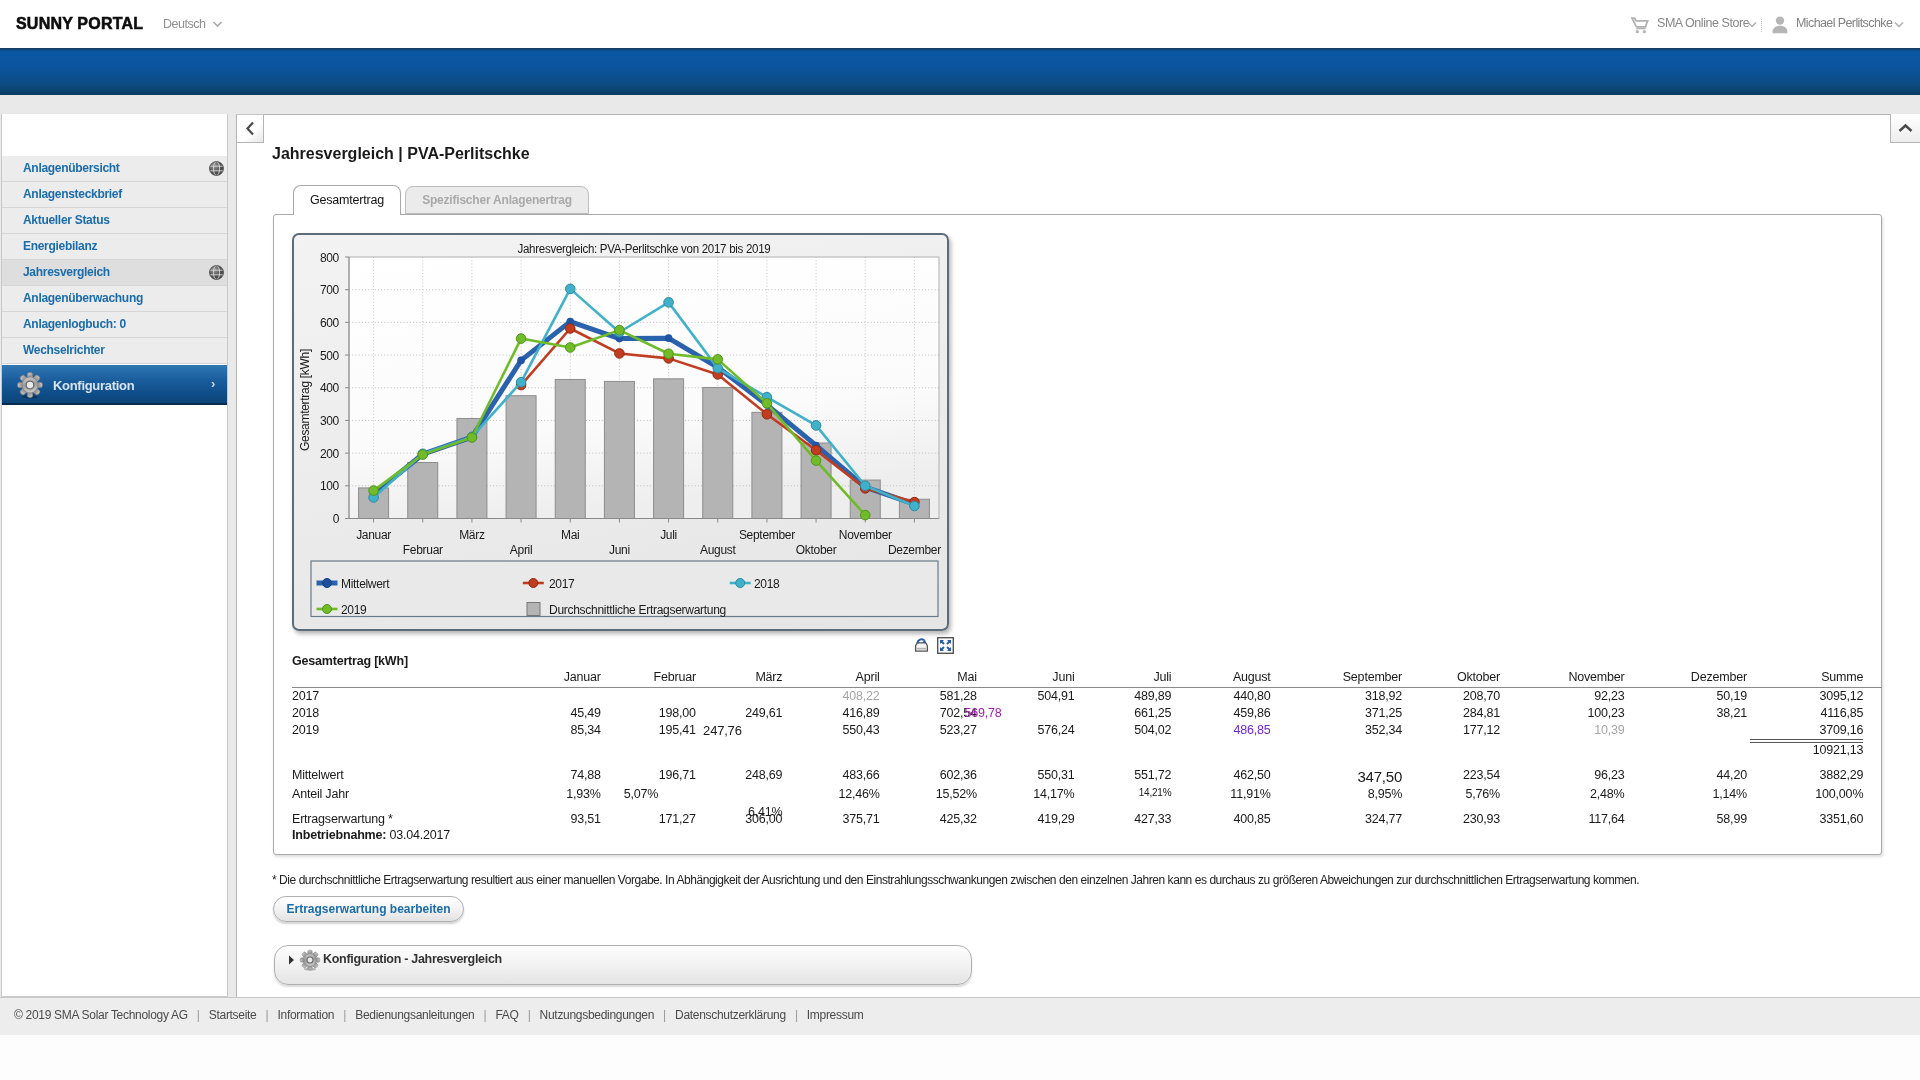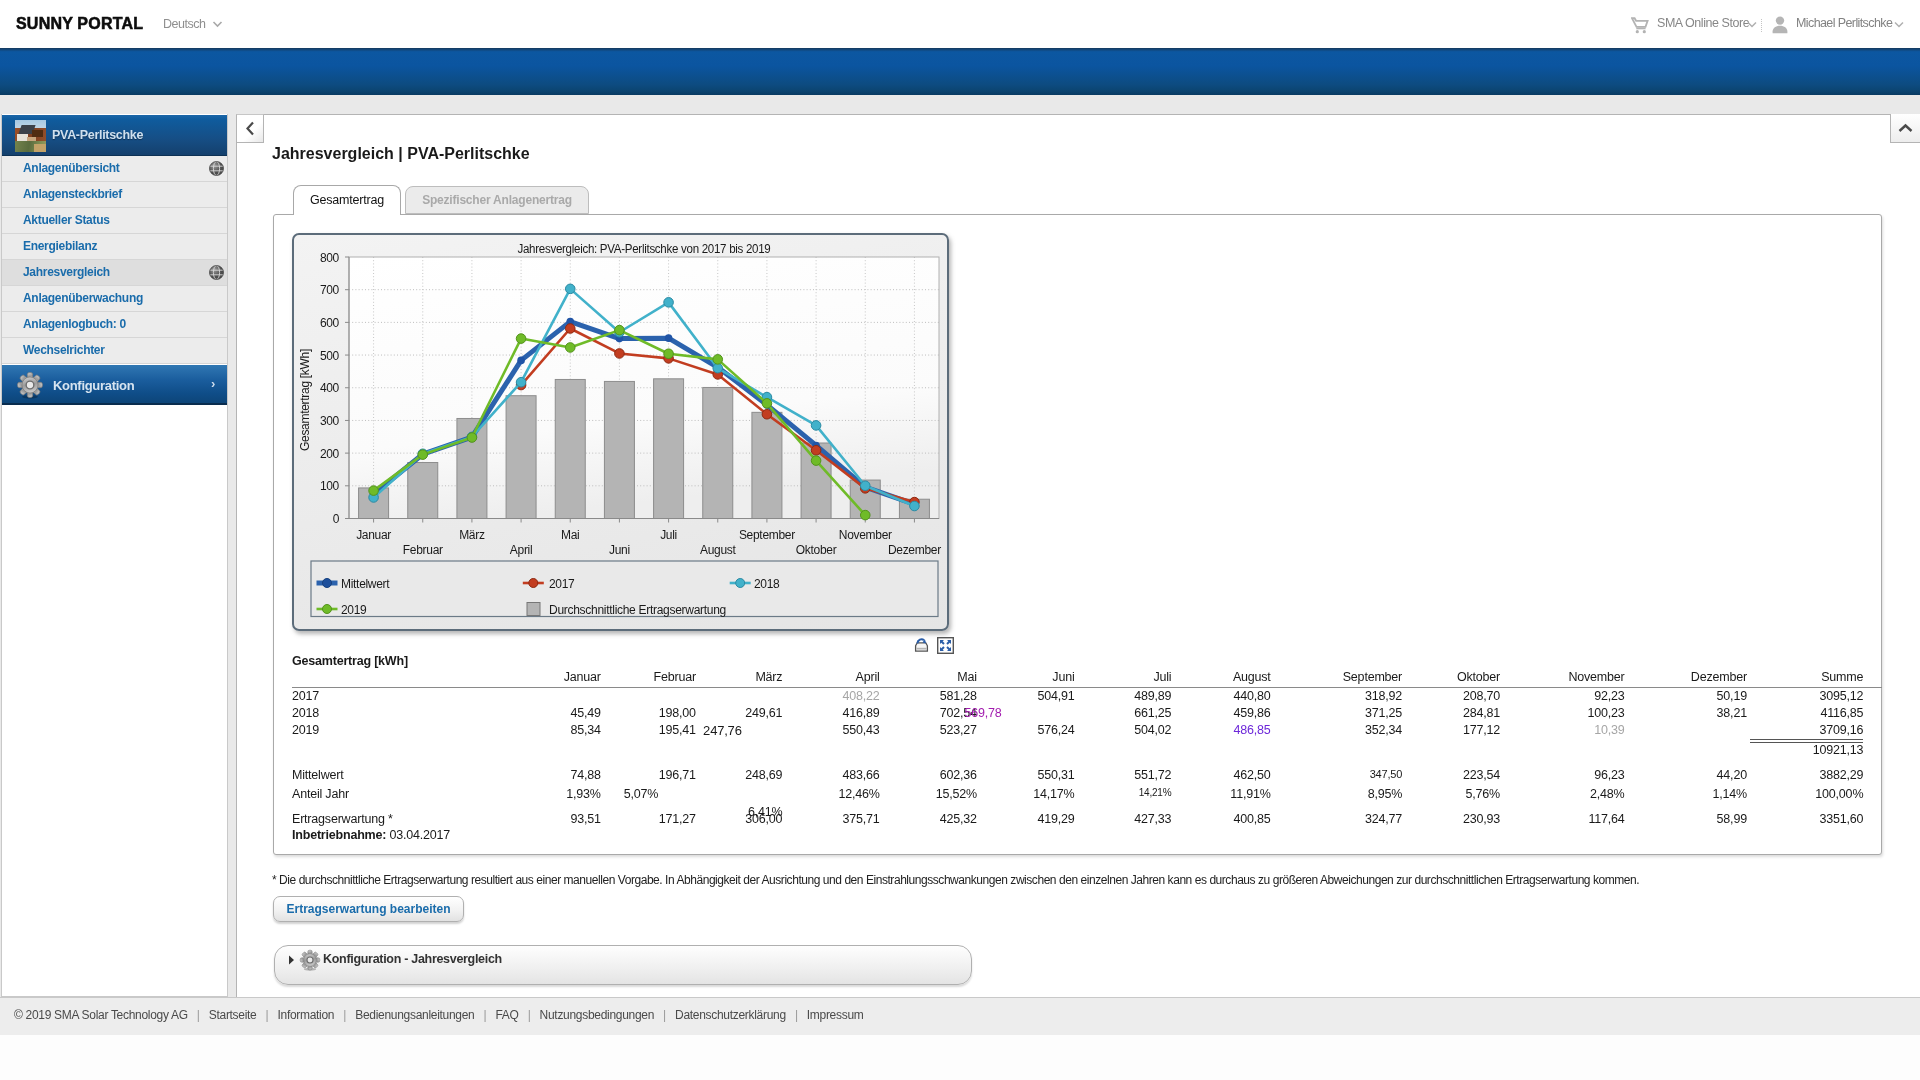--- a/index.html
+++ b/index.html
@@ -48,33 +48,20 @@
    <path d="M1.6 18.2 v-1.6 c0-3.6 3.2-5.8 7.4-5.8 c4.2 0 7.4 2.2 7.4 5.8 v1.6 z" fill="#b5b5b5"></path>
   </svg>
  <div class="abs" style="left:1796px;top:16px;font-size:12.5px;letter-spacing:-0.6px;color:#828282;white-space:nowrap">Michael Perlitschke</div>
  <svg class="abs" style="left:1894px;top:21px" width="10" height="7" viewBox="0 0 10 7">
       <path d="M1 1.5 L5 5.5 L9 1.5" stroke="#b0b0b0" stroke-width="1.5" fill="none"></path>
     </svg>
 </div>
 <div id="blueband"></div>
 
 <div id="side">
- <div id="sidehead">
-      <div id="sphoto">
- <div class="abs" style="left:0;top:0;width:31px;height:9px;background:linear-gradient(#a6c8e2,#c3d7e6)"></div>
- <div class="abs" style="left:0;top:8px;width:31px;height:13px;background:linear-gradient(100deg,#9b4f28,#7e3f20 55%,#93502c)"></div>
- <div class="abs" style="left:5px;top:5px;width:14px;height:9px;background:#3c4149;transform:skewX(-20deg)"></div>
- <div class="abs" style="left:17px;top:10px;width:11px;height:7px;background:#502c12"></div>
- <div class="abs" style="left:2px;top:14px;width:11px;height:8px;background:#e6e1d7"></div>
- <div class="abs" style="left:12px;top:17px;width:9px;height:5px;background:#c8a67f"></div>
- <div class="abs" style="left:0;top:21px;width:31px;height:11px;background:linear-gradient(100deg,#74834c,#5a6c3e 45%,#7e8d52 78%,#989a5e)"></div>
- <div class="abs" style="left:19px;top:24px;width:12px;height:8px;background:#c2a268"></div>
-</div>
-      <span style="position:absolute;left:50px;top:13px;color:#cfe0ef;font-weight:bold;font-size:12.5px;letter-spacing:-0.3px;text-shadow:0 1px 1px rgba(0,0,0,.4)">PVA-Perlitschke</span>
-    </div>
  <div class="mrow" style="top:42px">Anlagenübersicht<svg width="15" height="15" viewBox="0 0 15 15" style="position:absolute;left:207px;top:5px">
  <defs>
           <radialGradient id="gb0" cx="35%" cy="30%">
             <stop offset="0%" stop-color="#9a9a9a"></stop>
             <stop offset="100%" stop-color="#4e4e4e"></stop>
           </radialGradient>
         </defs>
  <circle cx="7.5" cy="7.5" r="7" fill="url(#gb0)"></circle>
  <ellipse cx="7.5" cy="7.5" rx="3.1" ry="6.9" fill="none" stroke="#d8d8d8" stroke-width="0.9"></ellipse>
  <path d="M0.8 5.2 h13.4 M0.8 9.8 h13.4" stroke="#d8d8d8" stroke-width="0.9" fill="none"></path>
@@ -369,21 +356,21 @@
 <div class="abs" style="left:1753.3px;top:743px;width:110px;text-align:right;font-size:12.5px;letter-spacing:-0.2px;color:#1a1a1a">10921,13</div>
 <div class="abs" style="left:292px;top:767.5px;font-size:12.5px;letter-spacing:-0.2px;color:#1a1a1a">Mittelwert</div>
 <div class="abs" style="left:490.7px;top:767.5px;width:110px;text-align:right;font-size:12.5px;letter-spacing:-0.2px;color:#1a1a1a">74,88</div>
 <div class="abs" style="left:585.9px;top:767.5px;width:110px;text-align:right;font-size:12.5px;letter-spacing:-0.2px;color:#1a1a1a">196,71</div>
 <div class="abs" style="left:672.4px;top:767.5px;width:110px;text-align:right;font-size:12.5px;letter-spacing:-0.2px;color:#1a1a1a">248,69</div>
 <div class="abs" style="left:769.6px;top:767.5px;width:110px;text-align:right;font-size:12.5px;letter-spacing:-0.2px;color:#1a1a1a">483,66</div>
 <div class="abs" style="left:866.9px;top:767.5px;width:110px;text-align:right;font-size:12.5px;letter-spacing:-0.2px;color:#1a1a1a">602,36</div>
 <div class="abs" style="left:964.5px;top:767.5px;width:110px;text-align:right;font-size:12.5px;letter-spacing:-0.2px;color:#1a1a1a">550,31</div>
 <div class="abs" style="left:1061.4px;top:767.5px;width:110px;text-align:right;font-size:12.5px;letter-spacing:-0.2px;color:#1a1a1a">551,72</div>
 <div class="abs" style="left:1160.6px;top:767.5px;width:110px;text-align:right;font-size:12.5px;letter-spacing:-0.2px;color:#1a1a1a">462,50</div>
-<div class="abs" style="left:1292.1px;top:767.5px;width:110px;text-align:right;font-size:11px;letter-spacing:-0.2px;color:#1a1a1a">347,50</div>
+<div class="abs" style="left:1292.1px;top:767.5px;width:110px;text-align:right;font-size:15px;letter-spacing:-0.2px;color:#1a1a1a">347,50</div>
 <div class="abs" style="left:1390.0px;top:767.5px;width:110px;text-align:right;font-size:12.5px;letter-spacing:-0.2px;color:#1a1a1a">223,54</div>
 <div class="abs" style="left:1514.5px;top:767.5px;width:110px;text-align:right;font-size:12.5px;letter-spacing:-0.2px;color:#1a1a1a">96,23</div>
 <div class="abs" style="left:1636.9px;top:767.5px;width:110px;text-align:right;font-size:12.5px;letter-spacing:-0.2px;color:#1a1a1a">44,20</div>
 <div class="abs" style="left:1753.3px;top:767.5px;width:110px;text-align:right;font-size:12.5px;letter-spacing:-0.2px;color:#1a1a1a">3882,29</div>
 <div class="abs" style="left:292px;top:787px;font-size:12.5px;letter-spacing:-0.2px;color:#1a1a1a">Anteil Jahr</div>
 <div class="abs" style="left:490.7px;top:787px;width:110px;text-align:right;font-size:12.5px;letter-spacing:-0.2px;color:#1a1a1a">1,93%</div>
 <div class="abs" style="left:585.9px;top:787px;width:110px;text-align:center;font-size:12.5px;letter-spacing:-0.2px;color:#1a1a1a">5,07%</div>
 <div class="abs" style="left:672.4px;top:805px;width:110px;text-align:right;font-size:12.5px;letter-spacing:-0.2px;color:#1a1a1a">6,41%</div>
 <div class="abs" style="left:769.6px;top:787px;width:110px;text-align:right;font-size:12.5px;letter-spacing:-0.2px;color:#1a1a1a">12,46%</div>
 <div class="abs" style="left:866.9px;top:787px;width:110px;text-align:right;font-size:12.5px;letter-spacing:-0.2px;color:#1a1a1a">15,52%</div>
@@ -408,21 +395,21 @@
 <div class="abs" style="left:1390.0px;top:811.5px;width:110px;text-align:right;font-size:12.5px;letter-spacing:-0.2px;color:#1a1a1a">230,93</div>
 <div class="abs" style="left:1514.5px;top:811.5px;width:110px;text-align:right;font-size:12.5px;letter-spacing:-0.2px;color:#1a1a1a">117,64</div>
 <div class="abs" style="left:1636.9px;top:811.5px;width:110px;text-align:right;font-size:12.5px;letter-spacing:-0.2px;color:#1a1a1a">58,99</div>
 <div class="abs" style="left:1753.3px;top:811.5px;width:110px;text-align:right;font-size:12.5px;letter-spacing:-0.2px;color:#1a1a1a">3351,60</div>
 <div class="abs" style="left:1750px;top:739px;width:113.3px;border-top:1px solid #555"></div>
 <div class="abs" style="left:1750px;top:742px;width:113.3px;border-top:1px solid #555"></div>
 <div class="abs" style="left:292px;top:828px;font-size:12.5px;letter-spacing:-0.2px;color:#1a1a1a"><b>Inbetriebnahme:</b> 03.04.2017</div>
 
 <div class="abs" style="left:272px;top:873px;font-size:12px;letter-spacing:-0.45px;color:#222">* Die durchschnittliche Ertragserwartung resultiert aus einer manuellen Vorgabe. In Abhängigkeit der Ausrichtung und den Einstrahlungsschwankungen zwischen den einzelnen Jahren kann es durchaus zu größeren Abweichungen zur durchschnittlichen Ertragserwartung kommen.</div>
 
-<div class="abs" style="left:273px;top:896px;width:191px;height:26px;background:linear-gradient(180deg,#ffffff,#f2f2f2 55%,#e2e2e2);border:1px solid #b0b0b0;border-radius:7px;box-shadow:0 2px 2px rgba(0,0,0,.18);text-align:center;line-height:24px;font-size:12px;font-weight:bold;color:#1a6cab">Ertragserwartung bearbeiten</div>
+<div class="abs" style="left:273px;top:896px;width:191px;height:26px;background:linear-gradient(180deg,#ffffff,#f2f2f2 55%,#e2e2e2);border:1px solid #b0b0b0;border-radius:13px;box-shadow:0 2px 2px rgba(0,0,0,.18);text-align:center;line-height:24px;font-size:12px;font-weight:bold;color:#1a6cab">Ertragserwartung bearbeiten</div>
 
 <div class="abs" style="left:274px;top:945px;width:698px;height:40px;background:linear-gradient(180deg,#fefefe,#efefef 60%,#e4e4e4);border:1px solid #b0b0b0;border-radius:14px;box-shadow:0 2px 2px rgba(0,0,0,.15)">
  <svg class="abs" style="left:13px;top:9px" width="7" height="10" viewBox="0 0 7 10">
       <path d="M1 0.5 L6 5 L1 9.5z" fill="#333"></path>
     </svg>
  <svg width="22" height="22" viewBox="-16 -16 32 32" style="position:absolute;left:24px;top:3px">
  <defs>
         <linearGradient id="mtc" x1="0" y1="-1" x2="0.4" y2="1">
   <stop offset="0%" stop-color="#ffffff"></stop>
           <stop offset="45%" stop-color="#d8d8d8"></stop>

